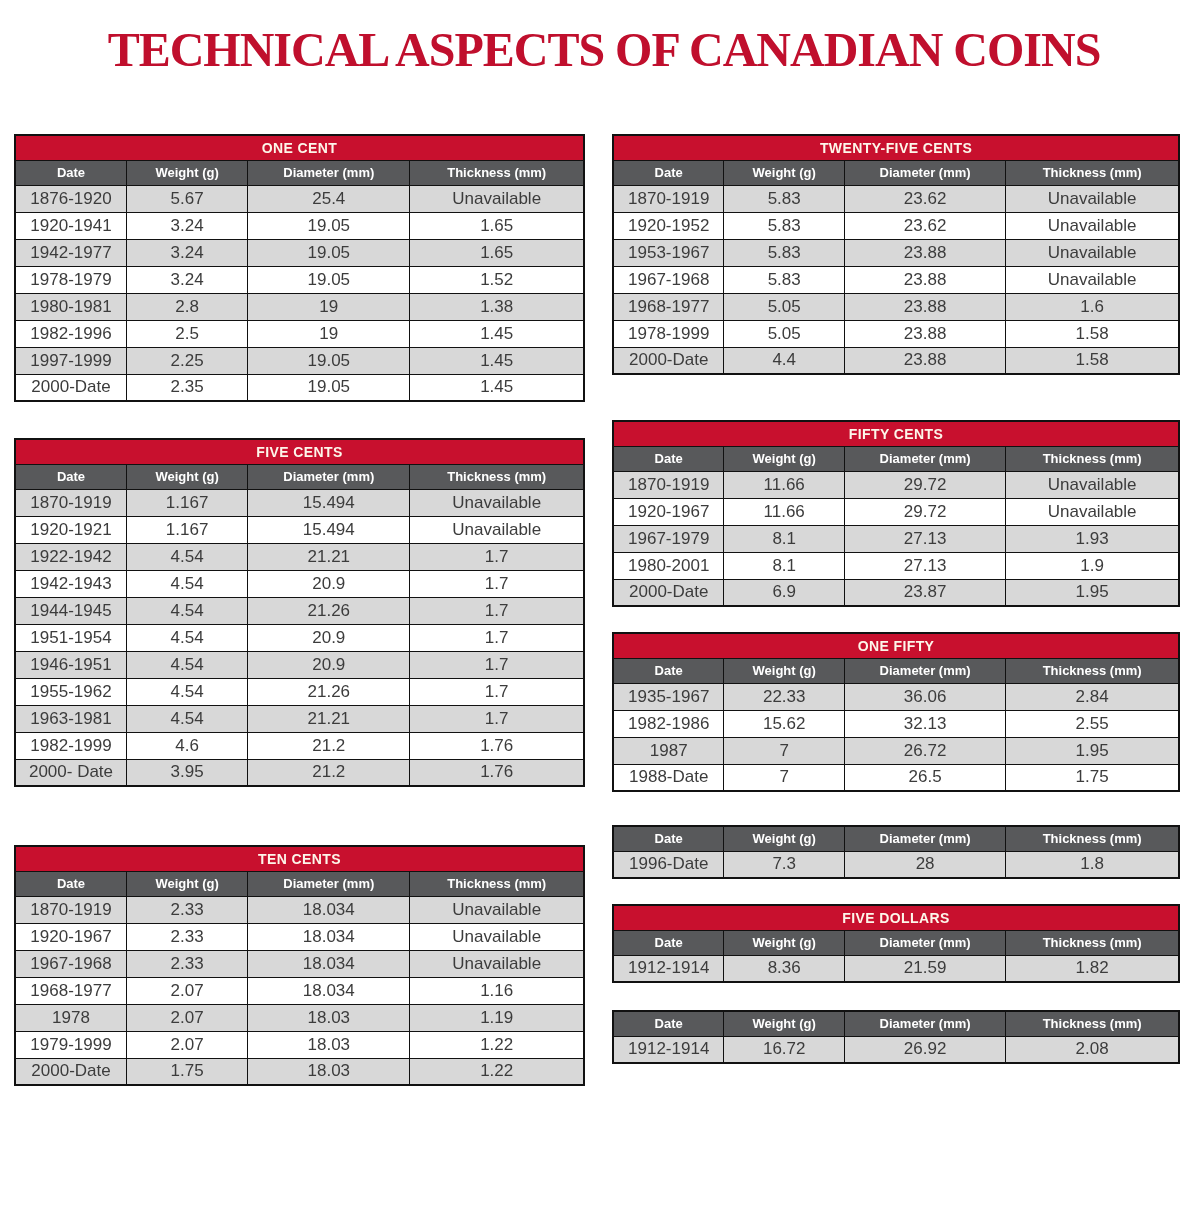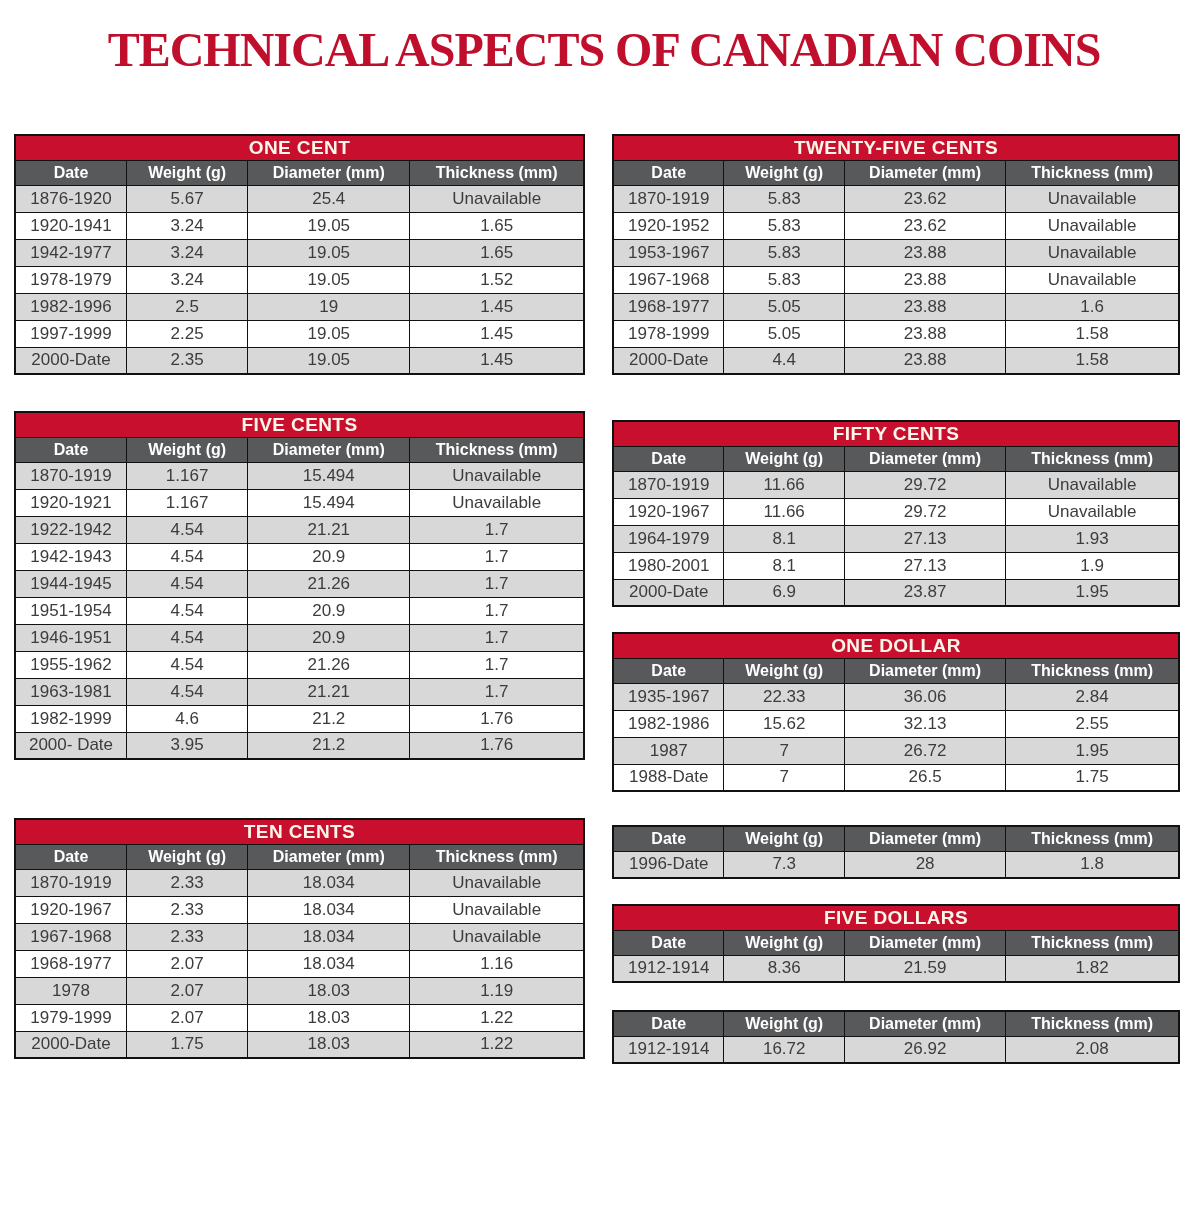--- a/index.html
+++ b/index.html
@@ -55,29 +55,29 @@
     text-align: center;
     vertical-align: middle;
     padding: 0;
     overflow: hidden;
     white-space: nowrap;
   }
   th.band-cell {
     background: var(--band-red);
     color: var(--band-text);
     height: 25px;
-    font-size: 19px;
+    font-size: 14px;
     font-weight: bold;
     letter-spacing: 0.4px;
   }
   tr.header-row th {
     background: var(--header-gray);
     color: var(--header-text);
     height: 25px;
-    font-size: 16px;
+    font-size: 13px;
     font-weight: bold;
   }
   tbody td {
     height: 27px;
     font-size: 17px;
     color: var(--cell-text);
   }
   tbody tr:nth-child(odd)  td { background: var(--row-gray); }
   tbody tr:nth-child(even) td { background: var(--row-white); }
 </style>
@@ -125,20 +125,26 @@
             <td>19.05</td>
             <td>1.65</td>
           </tr>
           <tr>
             <td>1978-1979</td>
             <td>3.24</td>
             <td>19.05</td>
             <td>1.52</td>
           </tr>
           <tr>
+            <td>1980-1981</td>
+            <td>2.8</td>
+            <td>19</td>
+            <td>1.38</td>
+          </tr>
+          <tr>
             <td>1982-1996</td>
             <td>2.5</td>
             <td>19</td>
             <td>1.45</td>
           </tr>
           <tr>
             <td>1997-1999</td>
             <td>2.25</td>
             <td>19.05</td>
             <td>1.45</td>
@@ -392,21 +398,21 @@
             <td>29.72</td>
             <td>Unavailable</td>
           </tr>
           <tr>
             <td>1920-1967</td>
             <td>11.66</td>
             <td>29.72</td>
             <td>Unavailable</td>
           </tr>
           <tr>
-            <td>1964-1979</td>
+            <td>1967-1979</td>
             <td>8.1</td>
             <td>27.13</td>
             <td>1.93</td>
           </tr>
           <tr>
             <td>1980-2001</td>
             <td>8.1</td>
             <td>27.13</td>
             <td>1.9</td>
           </tr>
@@ -420,21 +426,21 @@
       </table>
       <table class="coin-table" style="margin-top: 25px;">
         <colgroup>
           <col style="width: 19.6%;">
           <col style="width: 21.3%;">
           <col style="width: 28.5%;">
           <col style="width: 30.6%;">
         </colgroup>
         <thead>
           <tr>
-            <th colspan="4" class="band-cell">ONE DOLLAR</th>
+            <th colspan="4" class="band-cell">ONE FIFTY</th>
           </tr>
           <tr class="header-row">
             <th>Date</th>
             <th>Weight (g)</th>
             <th>Diameter (mm)</th>
             <th>Thickness (mm)</th>
           </tr>
         </thead>
         <tbody>
           <tr>

